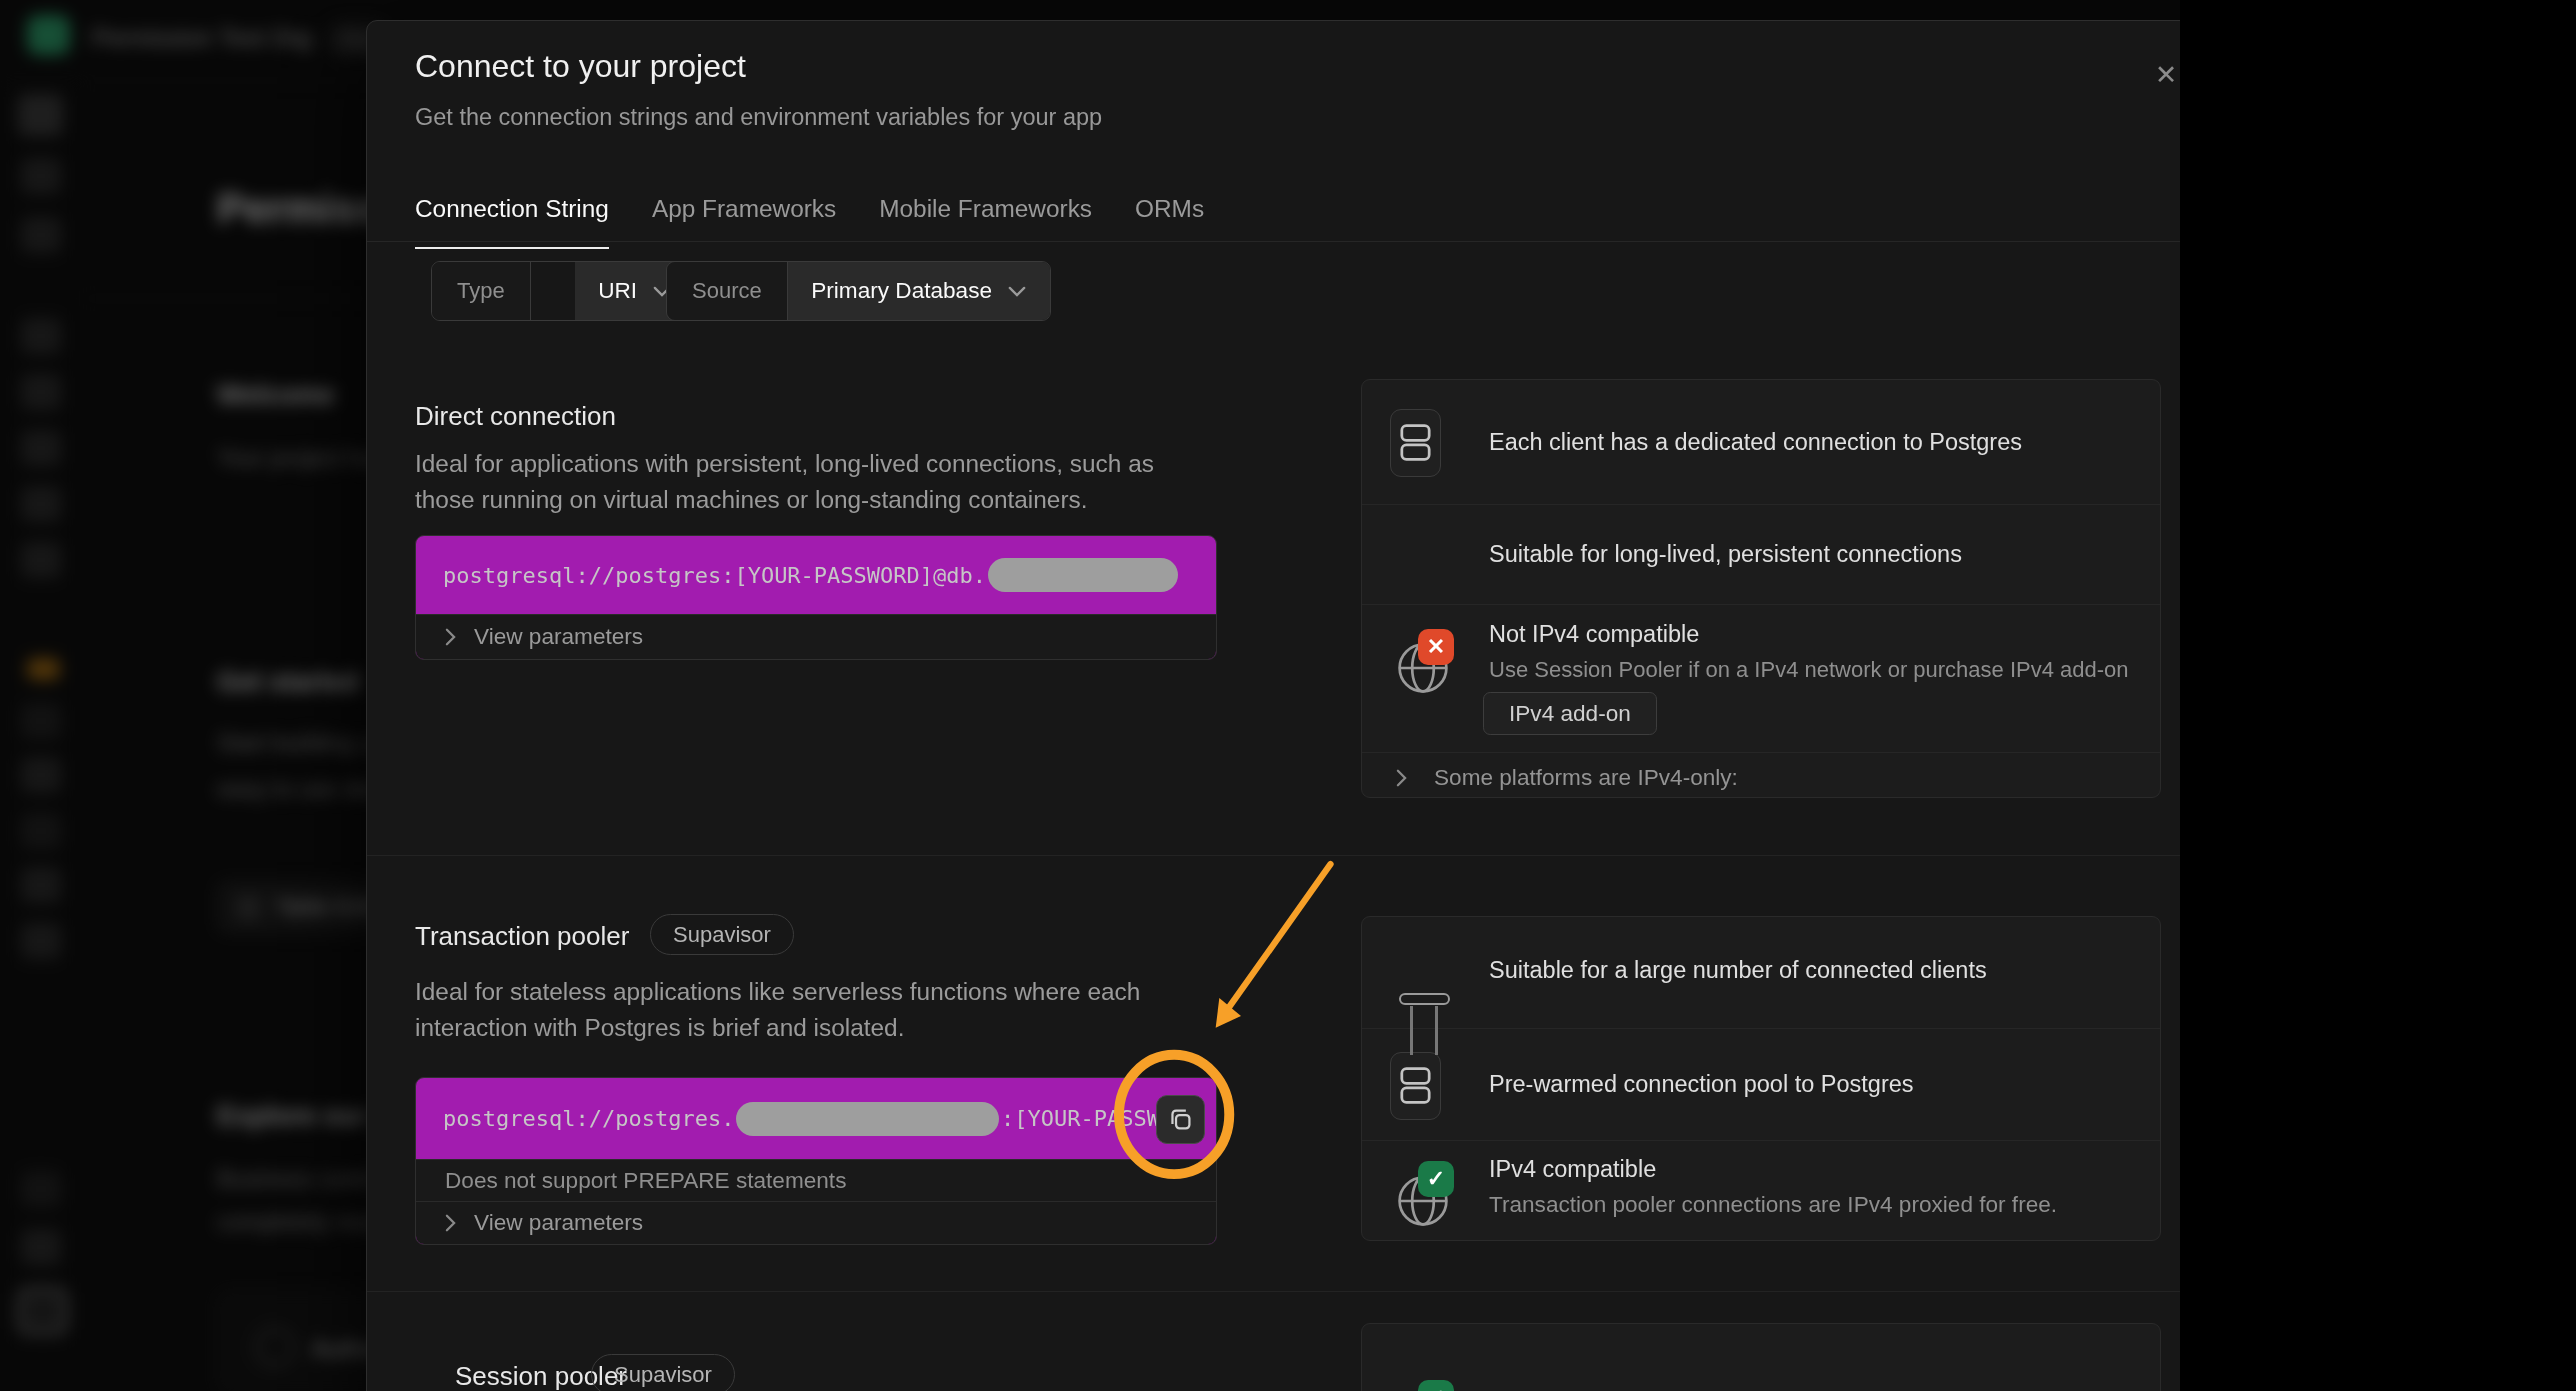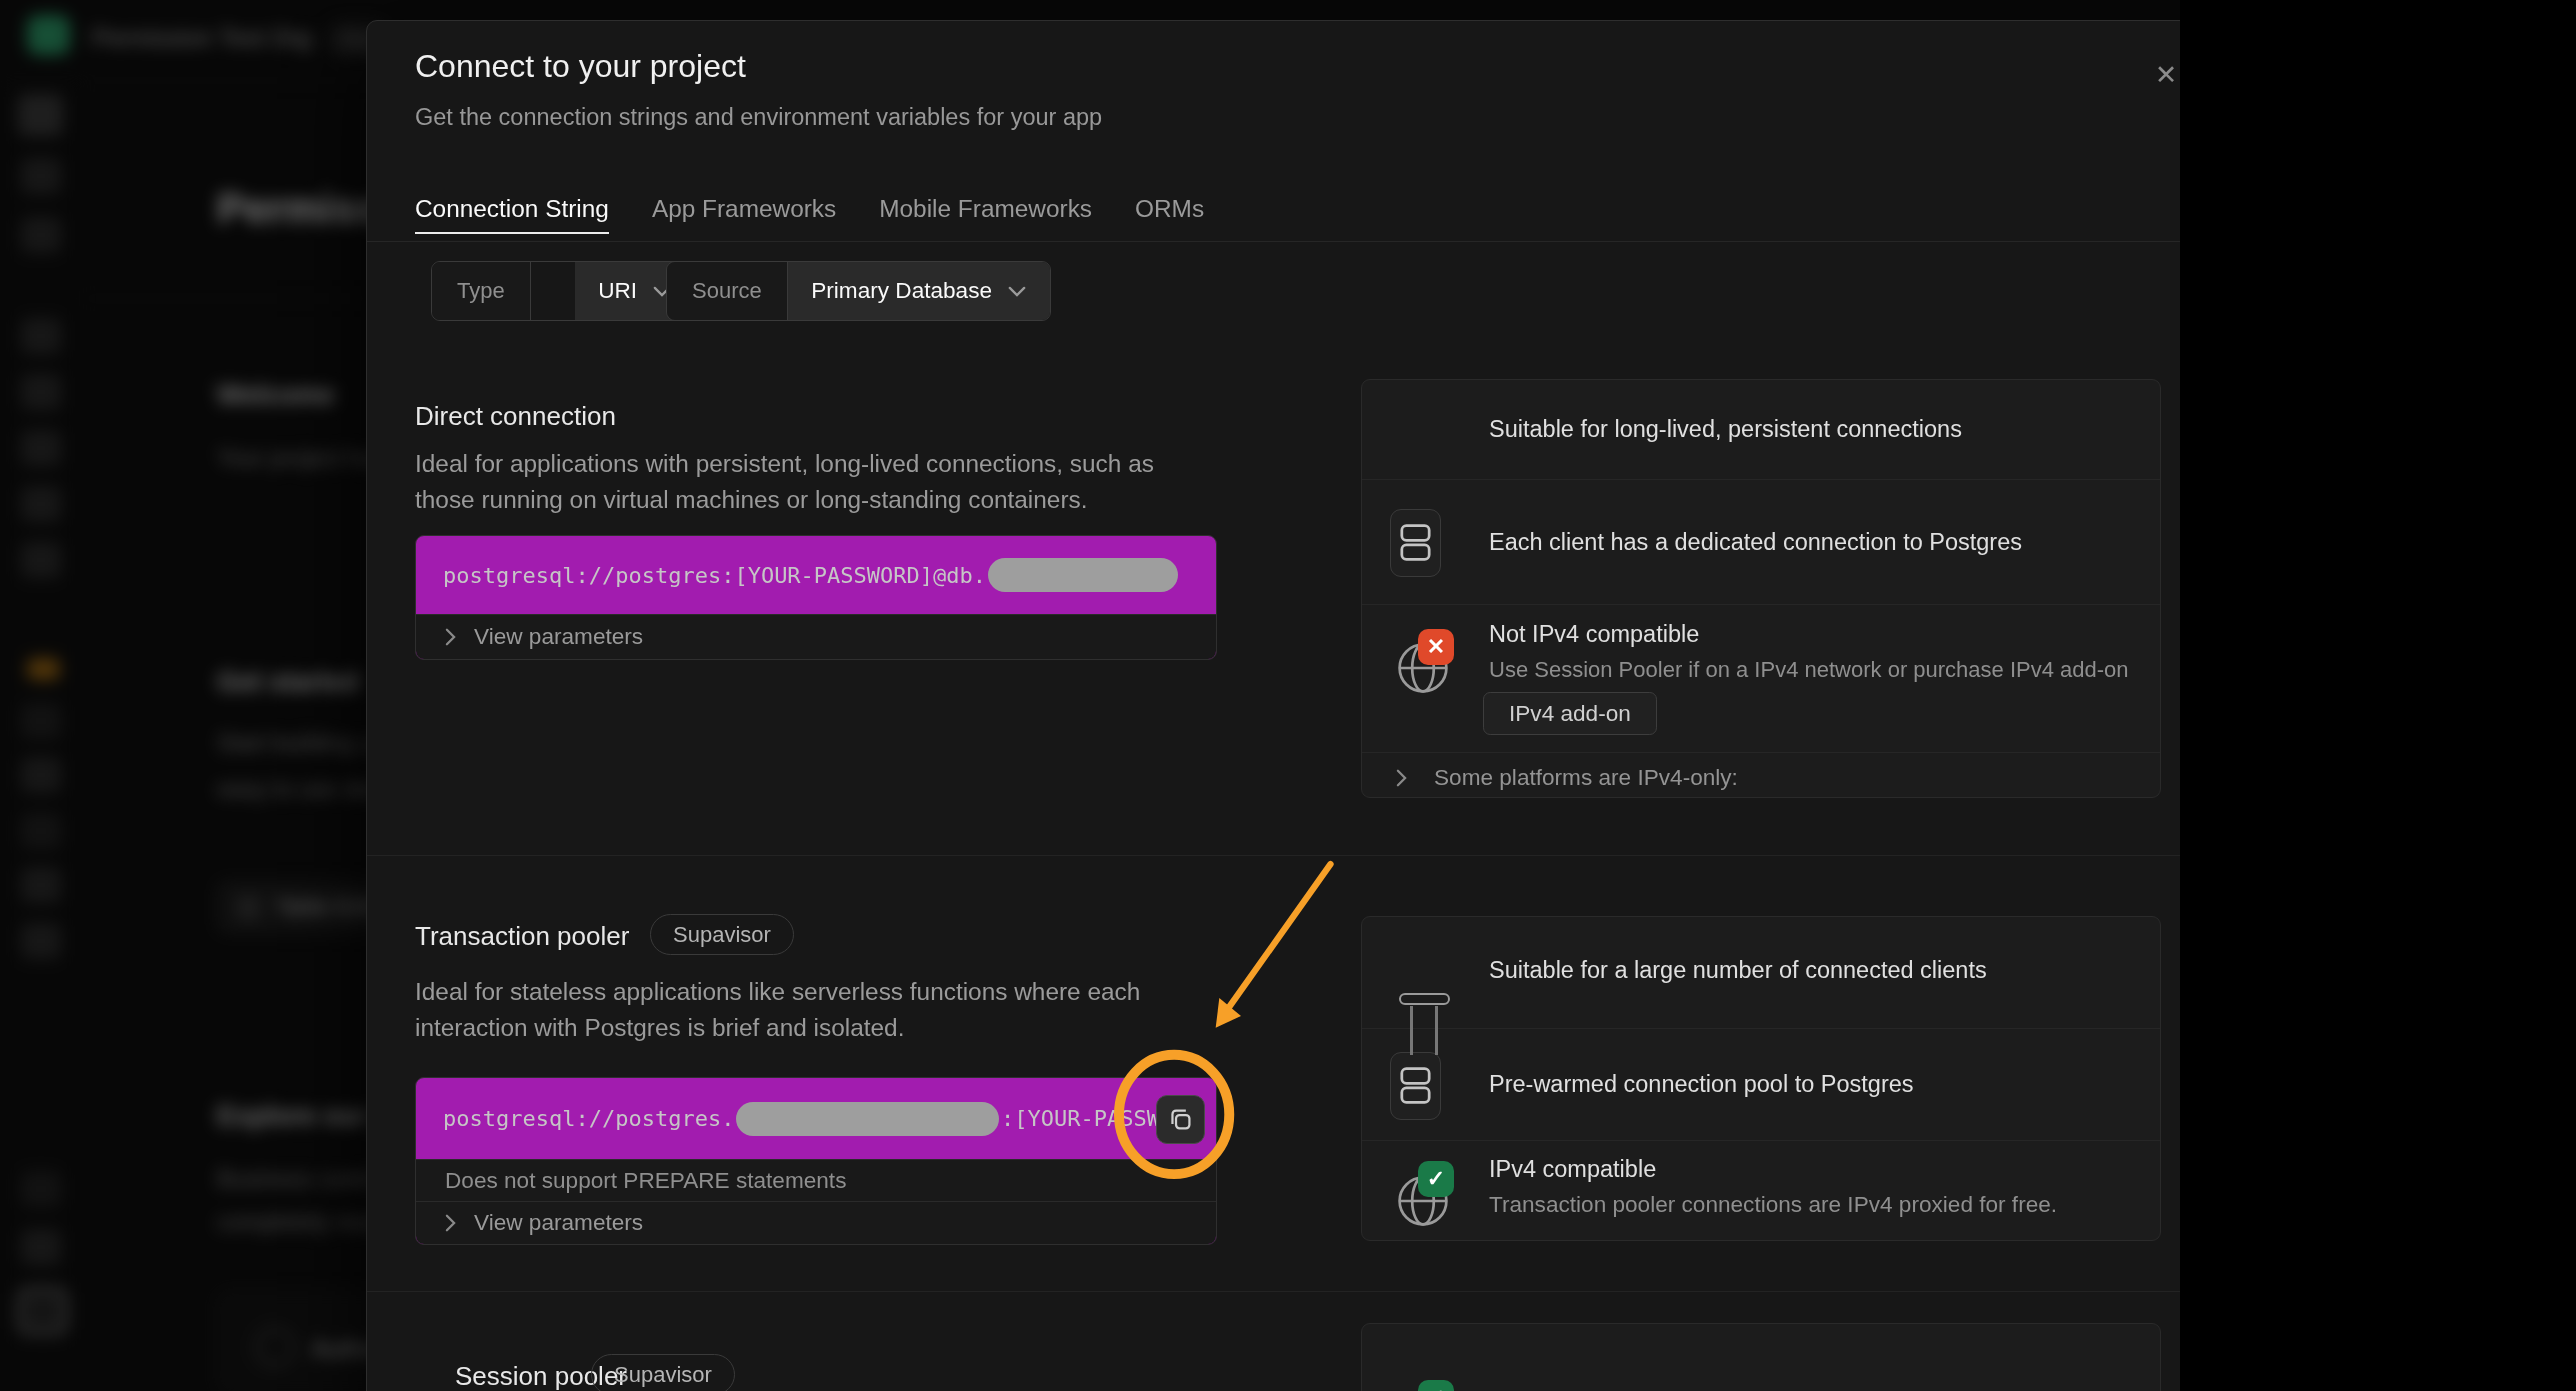--- a/index.html
+++ b/index.html
@@ -48,21 +48,21 @@
   .dim{position:absolute;inset:0;background:rgba(0,0,0,0.5);}
 
   
   .modal{position:absolute;left:366px;top:20px;width:1847px;height:1410px;background:#171717;
          border:0.9px solid #2e2e2e;border-radius:11px;box-shadow:0 27px 81px rgba(0,0,0,.75);z-index:10;box-sizing:border-box;}
   .m-title{position:absolute;left:48px;top:27px;font-size:32px;font-weight:500;color:#f0f0f0;}
   .m-sub{position:absolute;left:48px;top:83px;font-size:23.5px;color:#989898;}
   .m-close{position:absolute;left:1779px;top:34px;width:40px;height:40px;display:flex;align-items:center;
            justify-content:center;font-size:27px;color:#8a8a8a;cursor:pointer;}
   .tabs{position:absolute;left:48px;top:174px;display:flex;gap:43px;}
-  .tab{font-size:24.4px;color:#9a9a9a;padding-bottom:9px;cursor:pointer;white-space:nowrap;}
+  .tab{font-size:24.4px;color:#9a9a9a;padding-bottom:24px;cursor:pointer;white-space:nowrap;}
   .tab.active{color:#fafafa;border-bottom:2.7px solid #ededed;}
   .m-hr{position:absolute;left:0;width:1845px;height:0.9px;background:#262626;}
 
   .select-group{position:absolute;top:240px;height:60px;display:flex;border:0.9px solid #3a3a3a;border-radius:9px;
                 overflow:hidden;box-sizing:border-box;}
   .sg-label{background:#191919;color:#8f8f8f;font-size:22px;display:flex;align-items:center;
             padding:0 25px;border-right:0.9px solid #3a3a3a;}
   .sg-value{background:#2a2a2a;color:#fafafa;font-size:22.6px;display:flex;align-items:center;gap:16.3px;padding:0 23.5px;white-space:nowrap;}
 
   .sec-h{position:absolute;font-size:26px;font-weight:500;color:#e8e8e8;white-space:nowrap;}
@@ -217,31 +217,31 @@
       </div>
       <div class="code-foot" style="height:44px;">
         <svg class="chev" width="11" height="18" viewBox="0 0 12 20">
             <polyline points="2,2 10,10 2,18" fill="none" stroke="#8a8a8a" stroke-width="2.5" stroke-linecap="round"></polyline>
           </svg>
         <span>View parameters</span>
       </div>
     </div>
 
     <div class="panel" style="top:358px;height:419px;">
-      <div class="prow" style="height:99px;">
-        <div class="prow-text" style="top:36px;">Suitable for long-lived, persistent connections</div>
-      </div>
       <div class="prow" style="height:124px;">
         <div class="db-tile" style="top:29px;">
           <svg width="31" height="42" viewBox="0 0 34 46">
               <rect x="2" y="4" width="30" height="16" rx="5" fill="none" stroke="#c4c4c4" stroke-width="3"></rect>
               <rect x="2" y="25" width="30" height="16" rx="5" fill="none" stroke="#c4c4c4" stroke-width="3"></rect>
             </svg>
         </div>
         <div class="prow-text" style="top:49px;">Each client has a dedicated connection to Postgres</div>
+      </div>
+      <div class="prow" style="height:99px;">
+        <div class="prow-text" style="top:36px;">Suitable for long-lived, persistent connections</div>
       </div>
       <div class="prow" style="height:147px;">
         <svg class="globe" style="left:34px;top:36px;" width="54" height="54" viewBox="0 0 60 60">
           <circle cx="30" cy="30" r="26" fill="none" stroke="#9a9a9a" stroke-width="3"></circle>
           <ellipse cx="30" cy="30" rx="12" ry="26" fill="none" stroke="#9a9a9a" stroke-width="3"></ellipse>
           <line x1="4" y1="30" x2="56" y2="30" stroke="#9a9a9a" stroke-width="3"></line>
         </svg>
         <div class="mini-badge badge-red" style="left:56px;top:23.5px;">✕</div>
         <div class="prow-text" style="top:16.3px;">Not IPv4 compatible</div>
         <div class="prow-sub" style="top:52px;">Use Session Pooler if on a IPv4 network or purchase IPv4 add-on</div>

